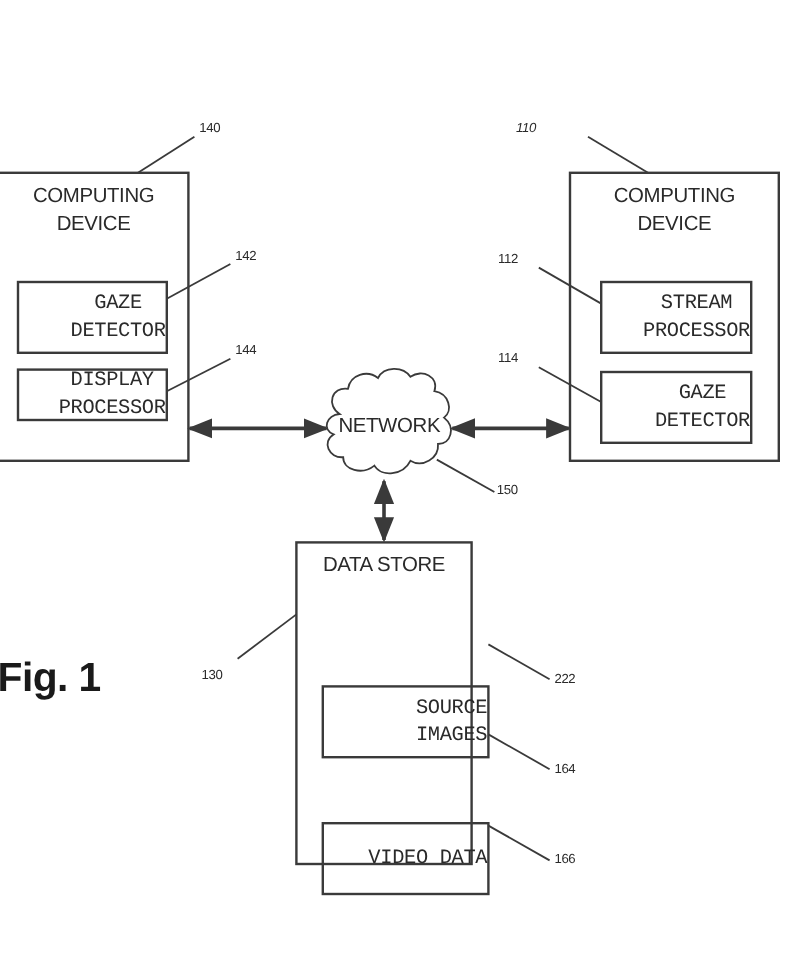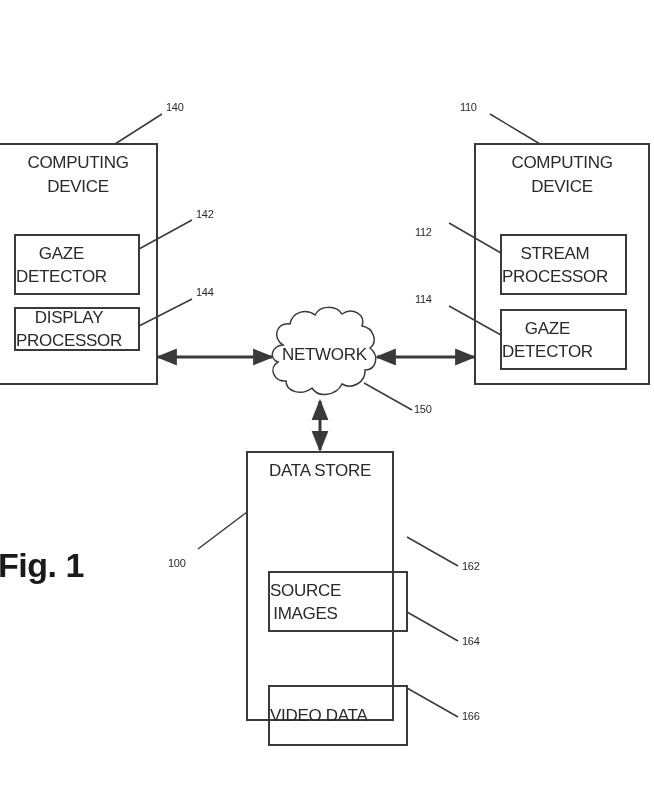--- a/index.html
+++ b/index.html
@@ -1,21 +1,21 @@
 <!DOCTYPE html>
 <html><head>
 <meta charset="utf-8">
 <style>
   html, body { margin: 0; padding: 0; background: #ffffff; }
   #canvas { position: relative; width: 654px; height: 801px; background: #fff; overflow: hidden;
             font-family: "Liberation Sans", sans-serif; color: #2a2a2a; }
   .box { position: absolute; border: 2px solid #3a3a3a; box-sizing: border-box; background: transparent; }
   .inner { position: absolute; border: 2px solid #3a3a3a; box-sizing: border-box;
-           display: flex; align-items: center; justify-content: flex-start; text-align: center;
-           font-size: 17px; line-height: 23px; letter-spacing: -0.3px; }
+           display: flex; align-items: center; justify-content: flex-end; text-align: center;
+           font-size: 17px; line-height: 23px; letter-spacing: -0.3px; font-family: Liberation Mono, monospace; }
   .title { position: absolute; left: 0; right: 0; text-align: center; font-size: 17px; line-height: 24px;
            letter-spacing: -0.3px; white-space: pre-line; }
   .inner span { white-space: pre-line; }
   .ref { position: absolute; font-size: 11px; letter-spacing: -0.3px; }
   .fig { position: absolute; font-size: 34px; font-weight: bold; color: #1a1a1a; letter-spacing: -0.5px; }
   .net-label { position: absolute; font-size: 17px; letter-spacing: -0.3px; }
   svg#lines { position: absolute; left: 0; top: 0; }
 </style>
 </head>
 <body>
@@ -80,36 +80,36 @@
 DEVICE</div>
   </div>
   <div class="inner" style="left:500px; top:234px; width:127px; height:61px;">
     <span>STREAM
 PROCESSOR</span>
   </div>
   <div class="inner" style="left:500px; top:309px; width:127px; height:61px;">
     <span>GAZE
 DETECTOR</span>
   </div>
-  <div class="ref" style="left:460px; top:101px;">110</div>
-  <div class="ref" style="left:415px; top:210px;margin-top:16px;">112</div>
+  <div class="ref" style="left:430px; top:101px;font-style:italic;">110</div>
+  <div class="ref" style="left:415px; top:210px;">112</div>
   <div class="ref" style="left:415px; top:293px;">114</div>
 
   <div class="net-label" style="left:282px; top:345px;">NETWORK</div>
   <div class="ref" style="left:414px; top:403px;">150</div>
 
   <div class="box" style="left:246px; top:451px; width:148px; height:270px;">
     <div class="title" style="top:6px;">DATA STORE</div>
   </div>
   <div class="inner" style="left:268px; top:571px; width:140px; height:61px;">
     <span>SOURCE
 IMAGES</span>
   </div>
   <div class="inner" style="left:268px; top:685px; width:140px; height:61px;">
     <span>VIDEO DATA</span>
   </div>
-  <div class="ref" style="left:168px; top:557px;">100</div>
-  <div class="ref" style="left:462px; top:560px;">162</div>
+  <div class="ref" style="left:168px; top:557px;">130</div>
+  <div class="ref" style="left:462px; top:560px;">222</div>
   <div class="ref" style="left:462px; top:635px;">164</div>
   <div class="ref" style="left:462px; top:710px;">166</div>
 
   <div class="fig" style="left:-2px; top:546px;">Fig. 1</div>
 </div>
 
 </body></html>

